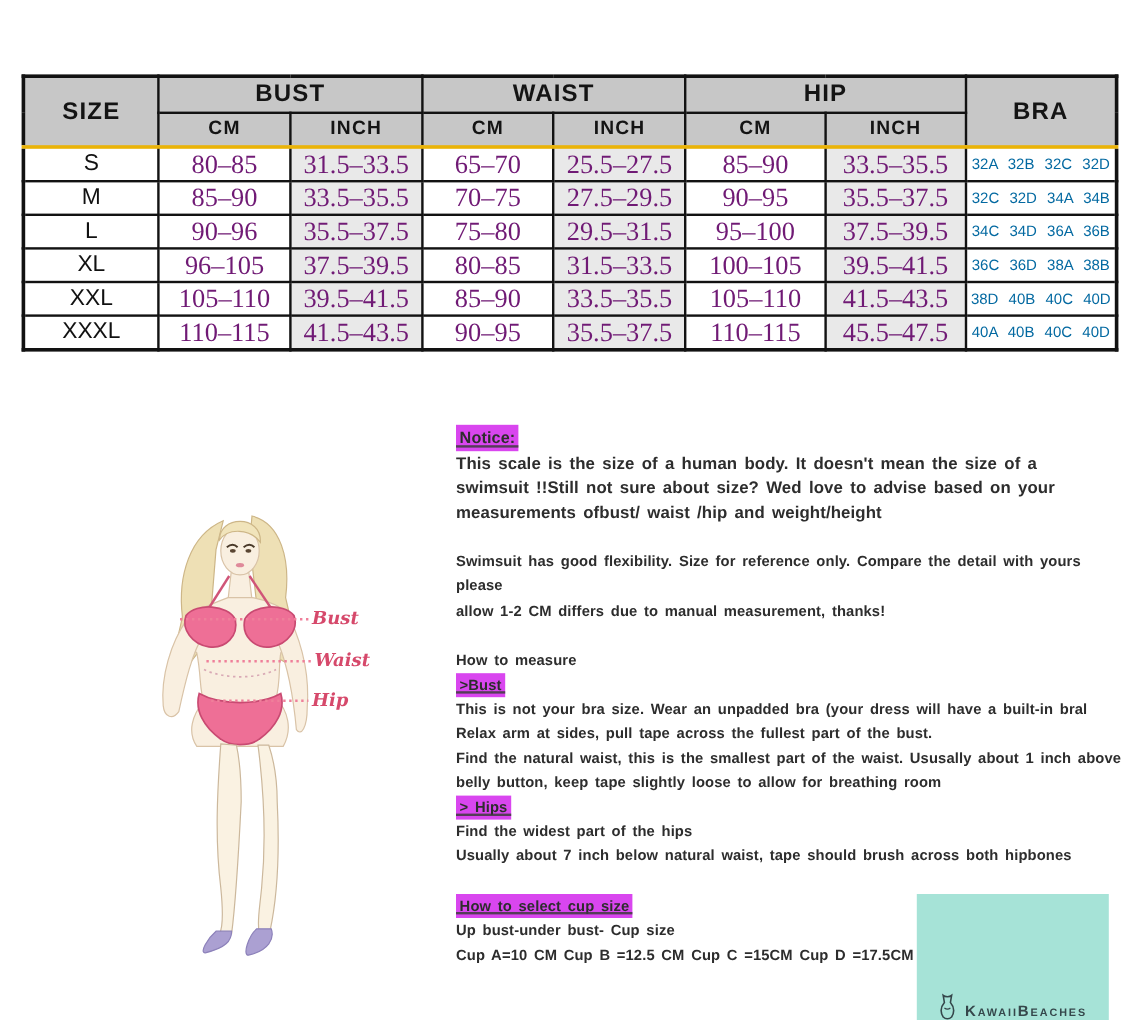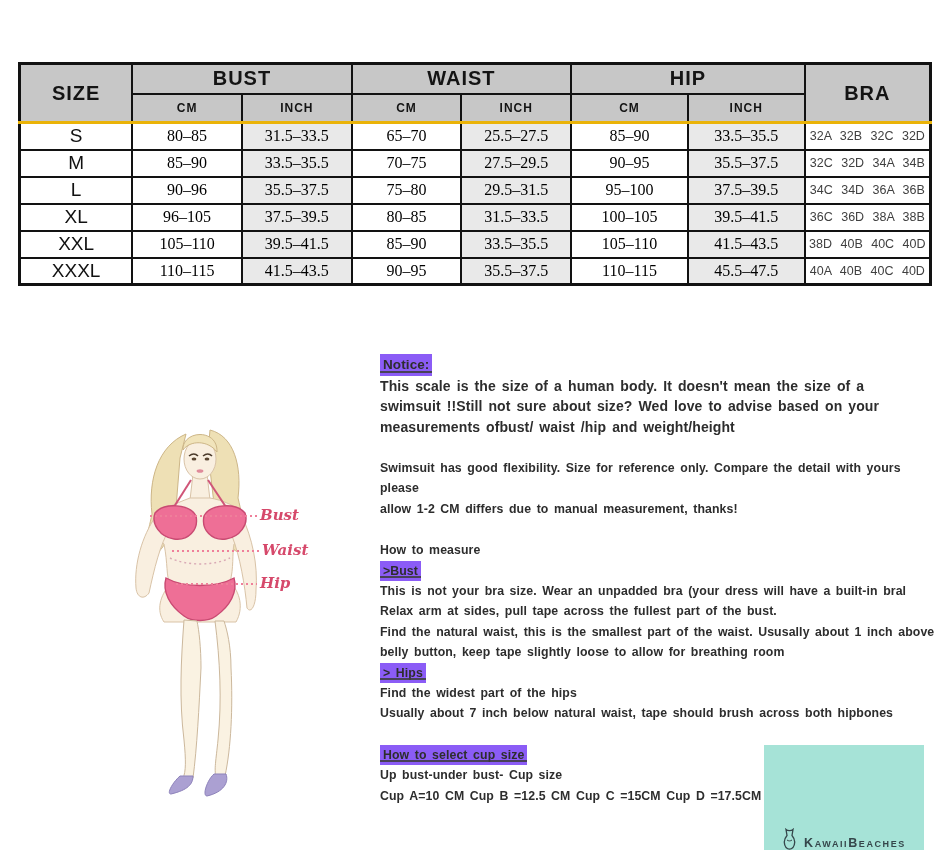--- a/index.html
+++ b/index.html
@@ -7,46 +7,46 @@
               font-family:"Liberation Sans", sans-serif; }
   .canvas { position:relative; width:950px; height:850px; background:#fff; }
 
   
   table.size-table { position:absolute; left:18px; top:62px; width:914px;
     border-collapse:collapse; table-layout:fixed; text-align:center;
     border:3px solid #121212; }
   table.size-table th, table.size-table td { border:2px solid #121212; padding:0; vertical-align:middle; }
   table.size-table thead th { background:#c7c7c7; font-size:20px; font-weight:600;
     letter-spacing:1px; color:#141414; height:30px; }
-  table.size-table thead tr.sub th { font-size:12px; height:29px; }
+  table.size-table thead tr.sub th { font-size:16px; height:29px; }
   table.size-table thead { border-bottom:3px solid #eab308; }
   table.size-table td { height:27px; font-family:"Liberation Serif", serif;
-    font-size:16px; color:#000000; background:#ffffff; }
+    font-size:22px; color:#701a75; background:#ffffff; }
   table.size-table td.size-cell { font-family:"Liberation Sans", sans-serif;
     font-size:19px; color:#111; }
   table.size-table td.inch { background:#e9e9e9; }
   table.size-table td.bra-cell { font-family:"Liberation Sans", sans-serif;
-    font-size:12.5px; word-spacing:5px; color:#404040; }
+    font-size:12.5px; word-spacing:5px; color:#0369a1; }
 
   
   .figure-wrap { position:absolute; left:92px; top:418px; width:240px; height:385px; }
   .meas-label { position:absolute; font-family:"DejaVu Serif", serif;
     font-style:italic; font-weight:bold; font-size:15px; color:#d6496b; }
   .lbl-bust  { left:260px; top:506px; }
   .lbl-waist { left:262px; top:541px; }
   .lbl-hip   { left:260px; top:574px; }
 
   
   .notice { position:absolute; left:380px; top:354px; width:560px;
     font-weight:bold; color:#2d2d2d; }
   .n-line { font-size:12.3px; line-height:20.4px; word-spacing:2px; letter-spacing:.1px; }
   .n-intro { font-size:14px; line-height:20.3px; }
   .n-title { font-size:13.5px; line-height:22px; }
   .gap { height:21px; }
-  .hl { background:#8b5cf6; display:inline-block; padding:0 3px; position:relative; }
+  .hl { background:#d946ef; display:inline-block; padding:0 3px; position:relative; }
   .hl::after { content:""; position:absolute; left:0; right:0; bottom:3px;
     height:2px; background:#3c3c3c; opacity:.85; }
 
   
   .logo-box { position:absolute; left:764px; top:745px; width:160px; height:105px;
     background:#a6e3d7; display:flex; align-items:flex-end; justify-content:center;
     gap:7px; z-index:5; }
   .logo-text { font-variant:small-caps; font-size:12.5px; letter-spacing:1.6px;
     font-weight:600; color:#35474b; }
 </style>

